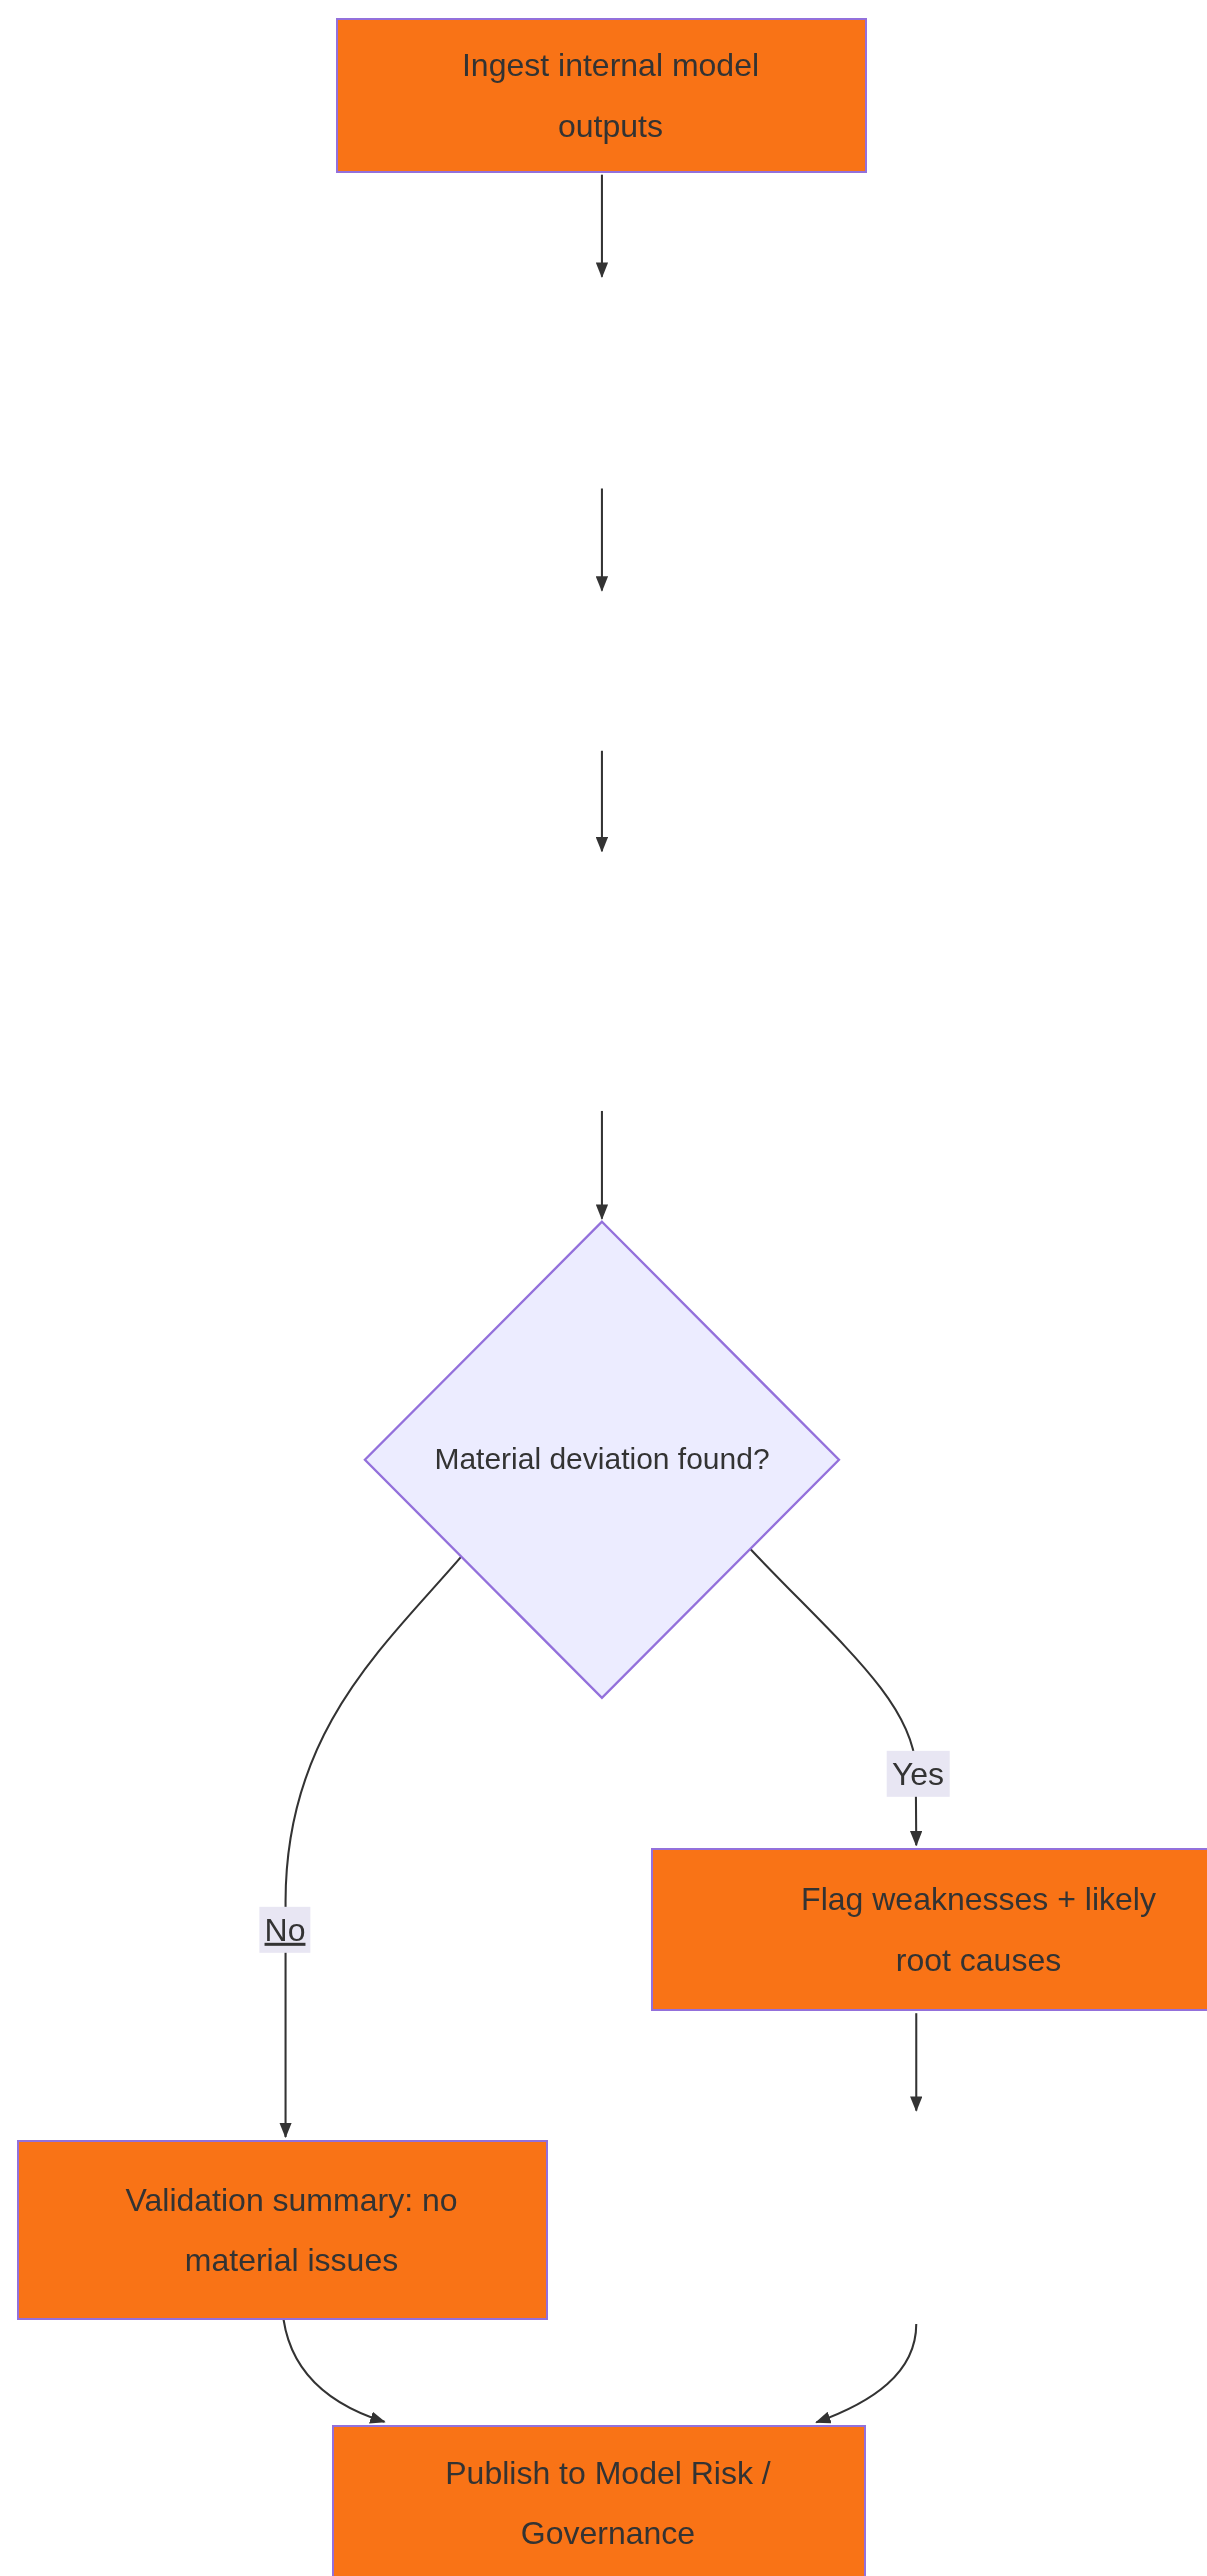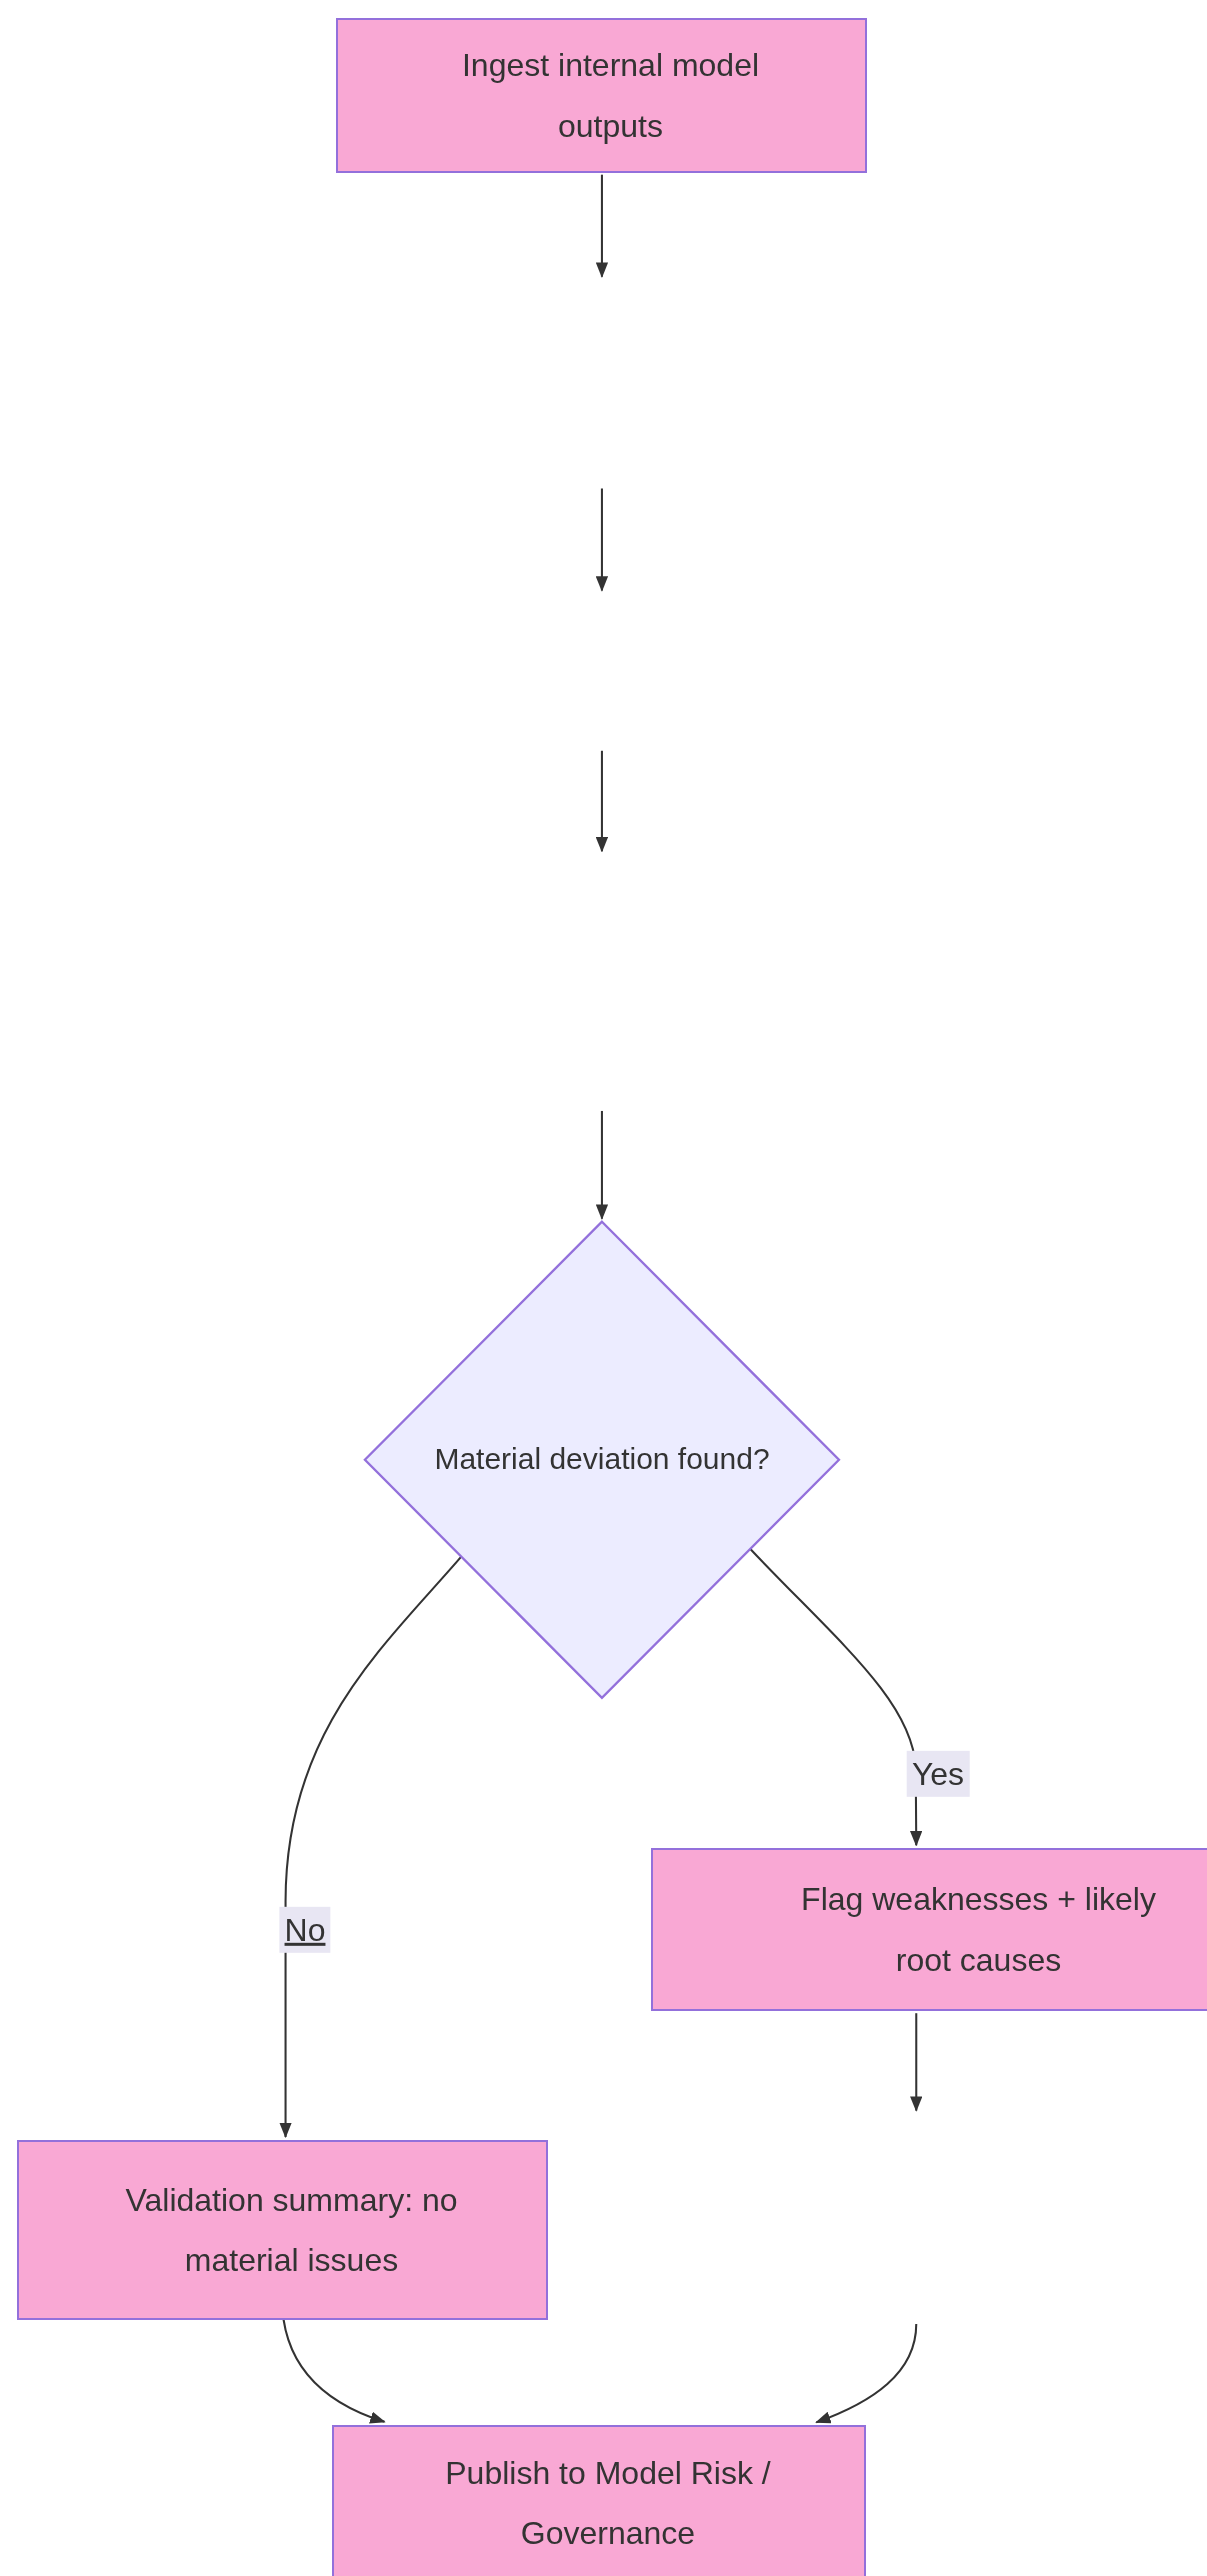--- a/index.html
+++ b/index.html
@@ -7,21 +7,21 @@
     position:relative;
     width:1208px;height:2613px;
     background:#ffffff;
     font-family:"Liberation Sans","DejaVu Sans",sans-serif;
     overflow:hidden;
   }
   .edge-layer{position:absolute;left:0;top:0;width:1208px;height:2613px;}
   .node{
     position:absolute;
     box-sizing:border-box;
-    background:#f9a8d4;
+    background:#f97316;
     border:2.1px solid #9370DB;
     color:#333333;
     display:flex;align-items:center;justify-content:center;
     text-align:center;
     font-size:32px;line-height:1.88;
     white-space:pre-line;
     padding-left:18px;
   }
   .diamond-label{
     position:absolute;
@@ -31,21 +31,20 @@
     font-size:30px;line-height:1.2;
     white-space:pre-line;
   }
   .edge-label{
     position:absolute;
     transform:translate(-50%,-50%);
     background:#e8e6f3;
     color:#333333;
     font-size:32px;line-height:1.0;
     padding:7.2px 5.2px;
-    margin-left:20px;
   }
 </style>
 </head>
 <body>
 
 <div class="canvas">
 
   <svg class="edge-layer" width="1208" height="2613" viewBox="0 0 2344 5071" xmlns="http://www.w3.org/2000/svg">
     <defs>
       <marker id="arrow" viewBox="0 0 10 8" refX="9.2" refY="4" markerWidth="30" markerHeight="24" markerUnits="userSpaceOnUse" orient="auto">

